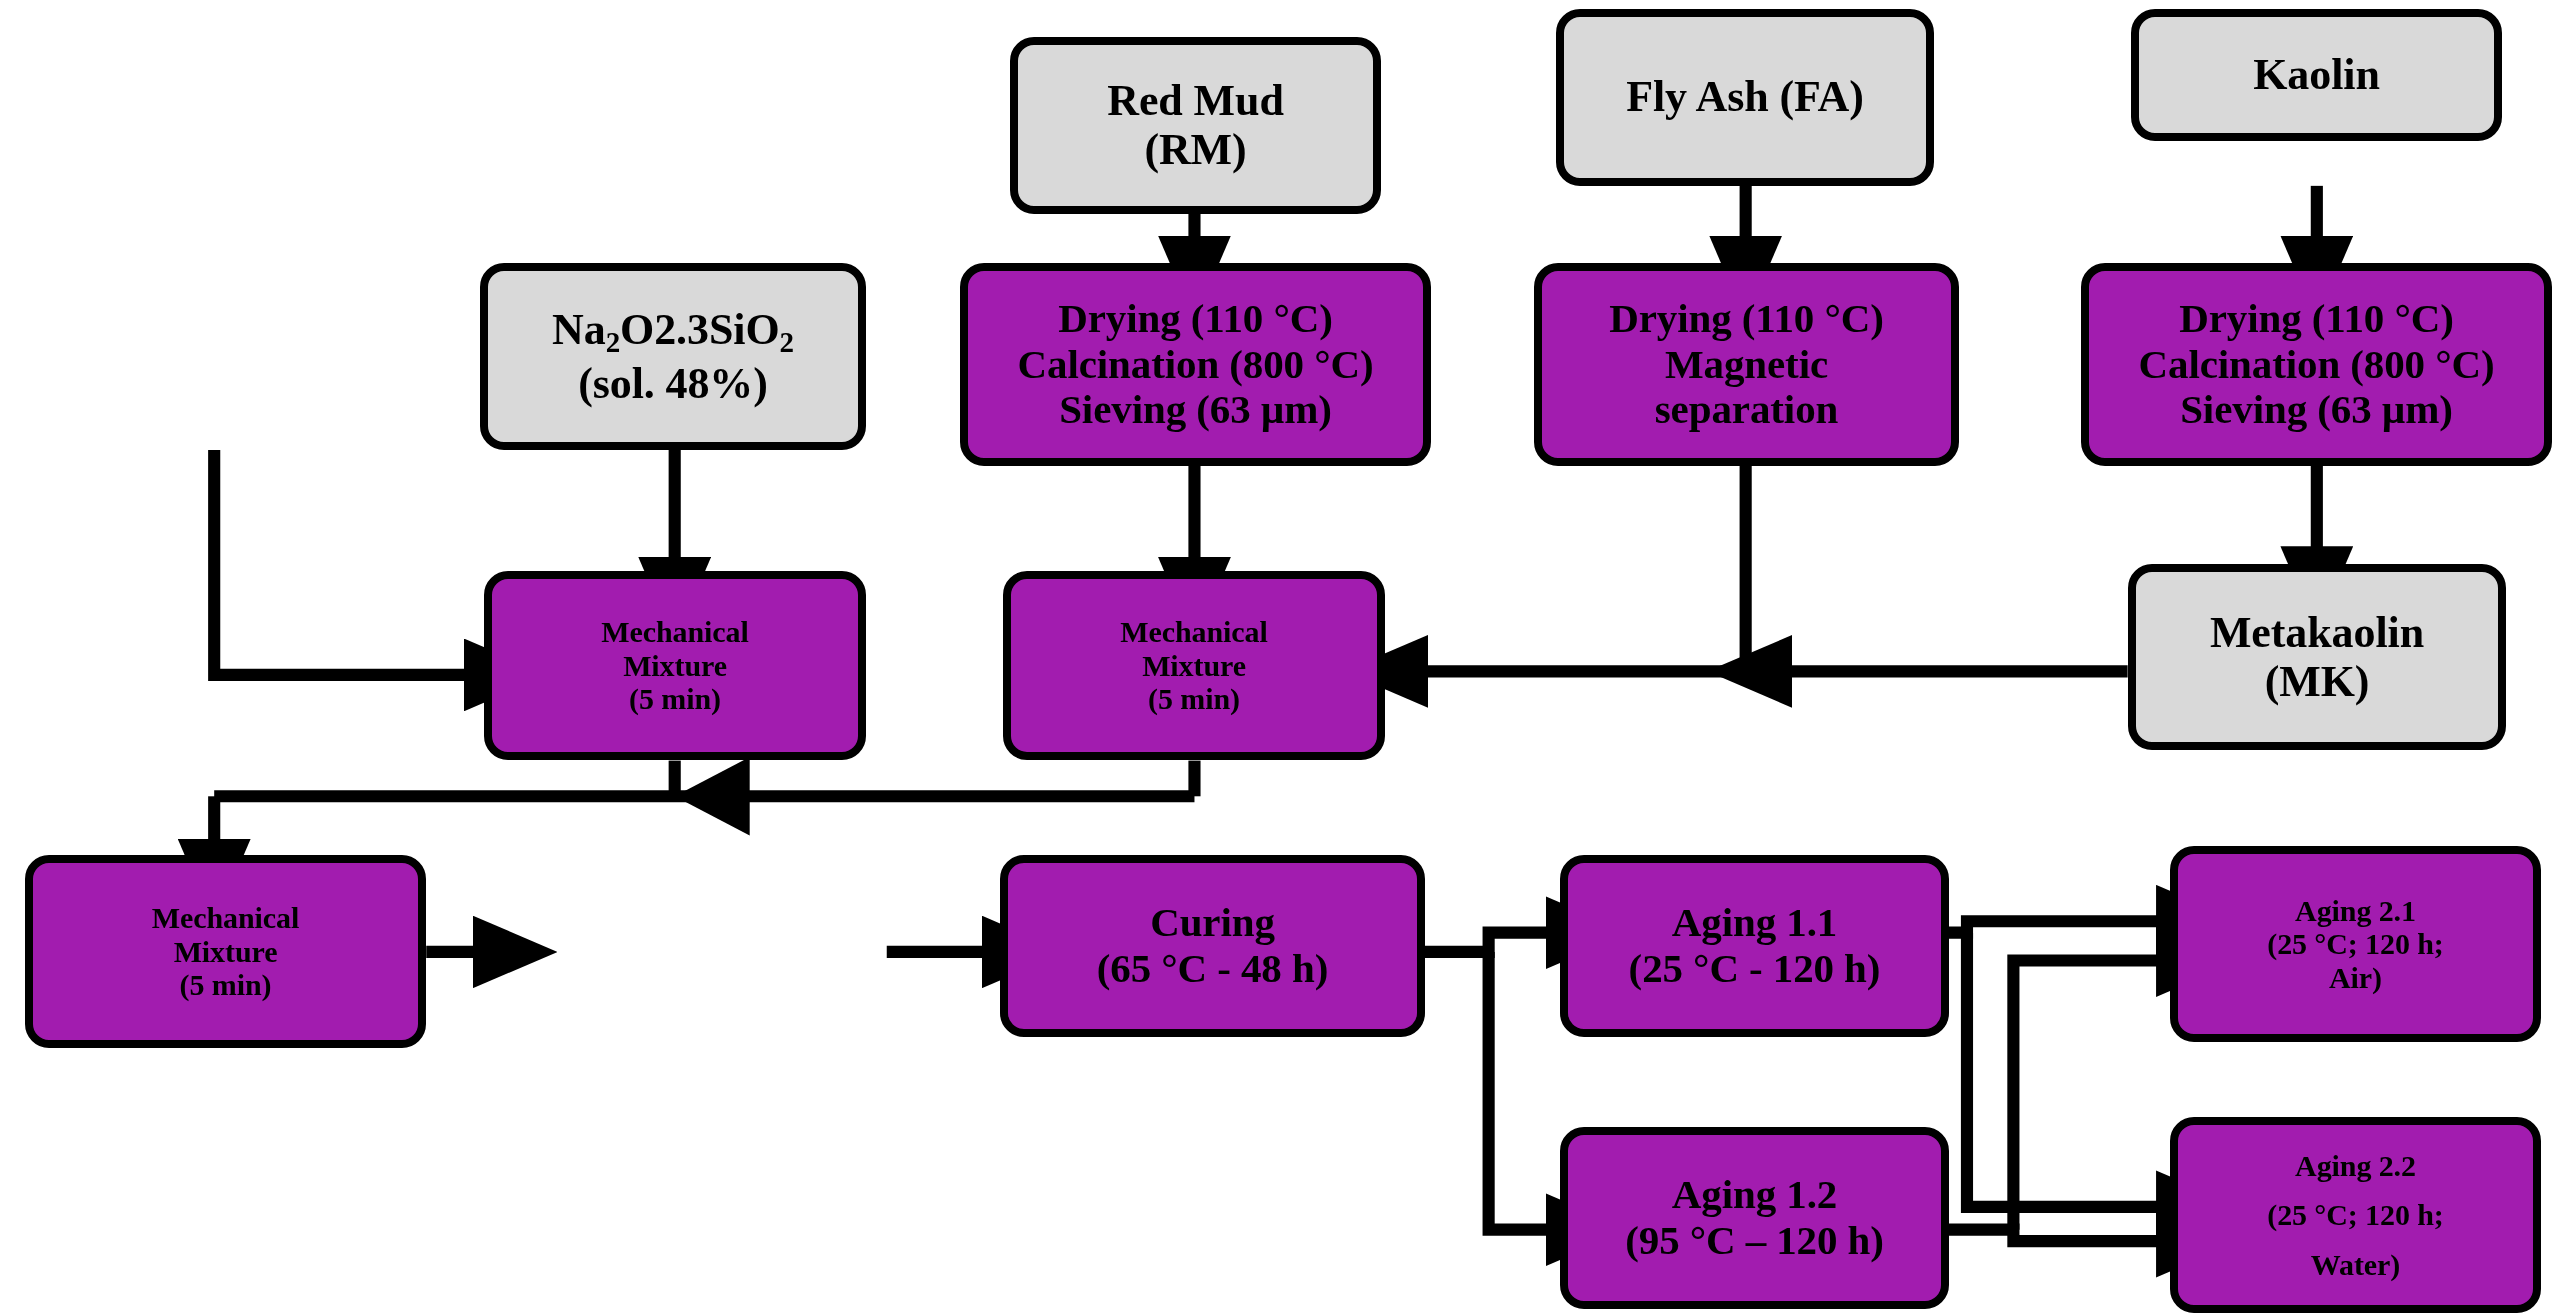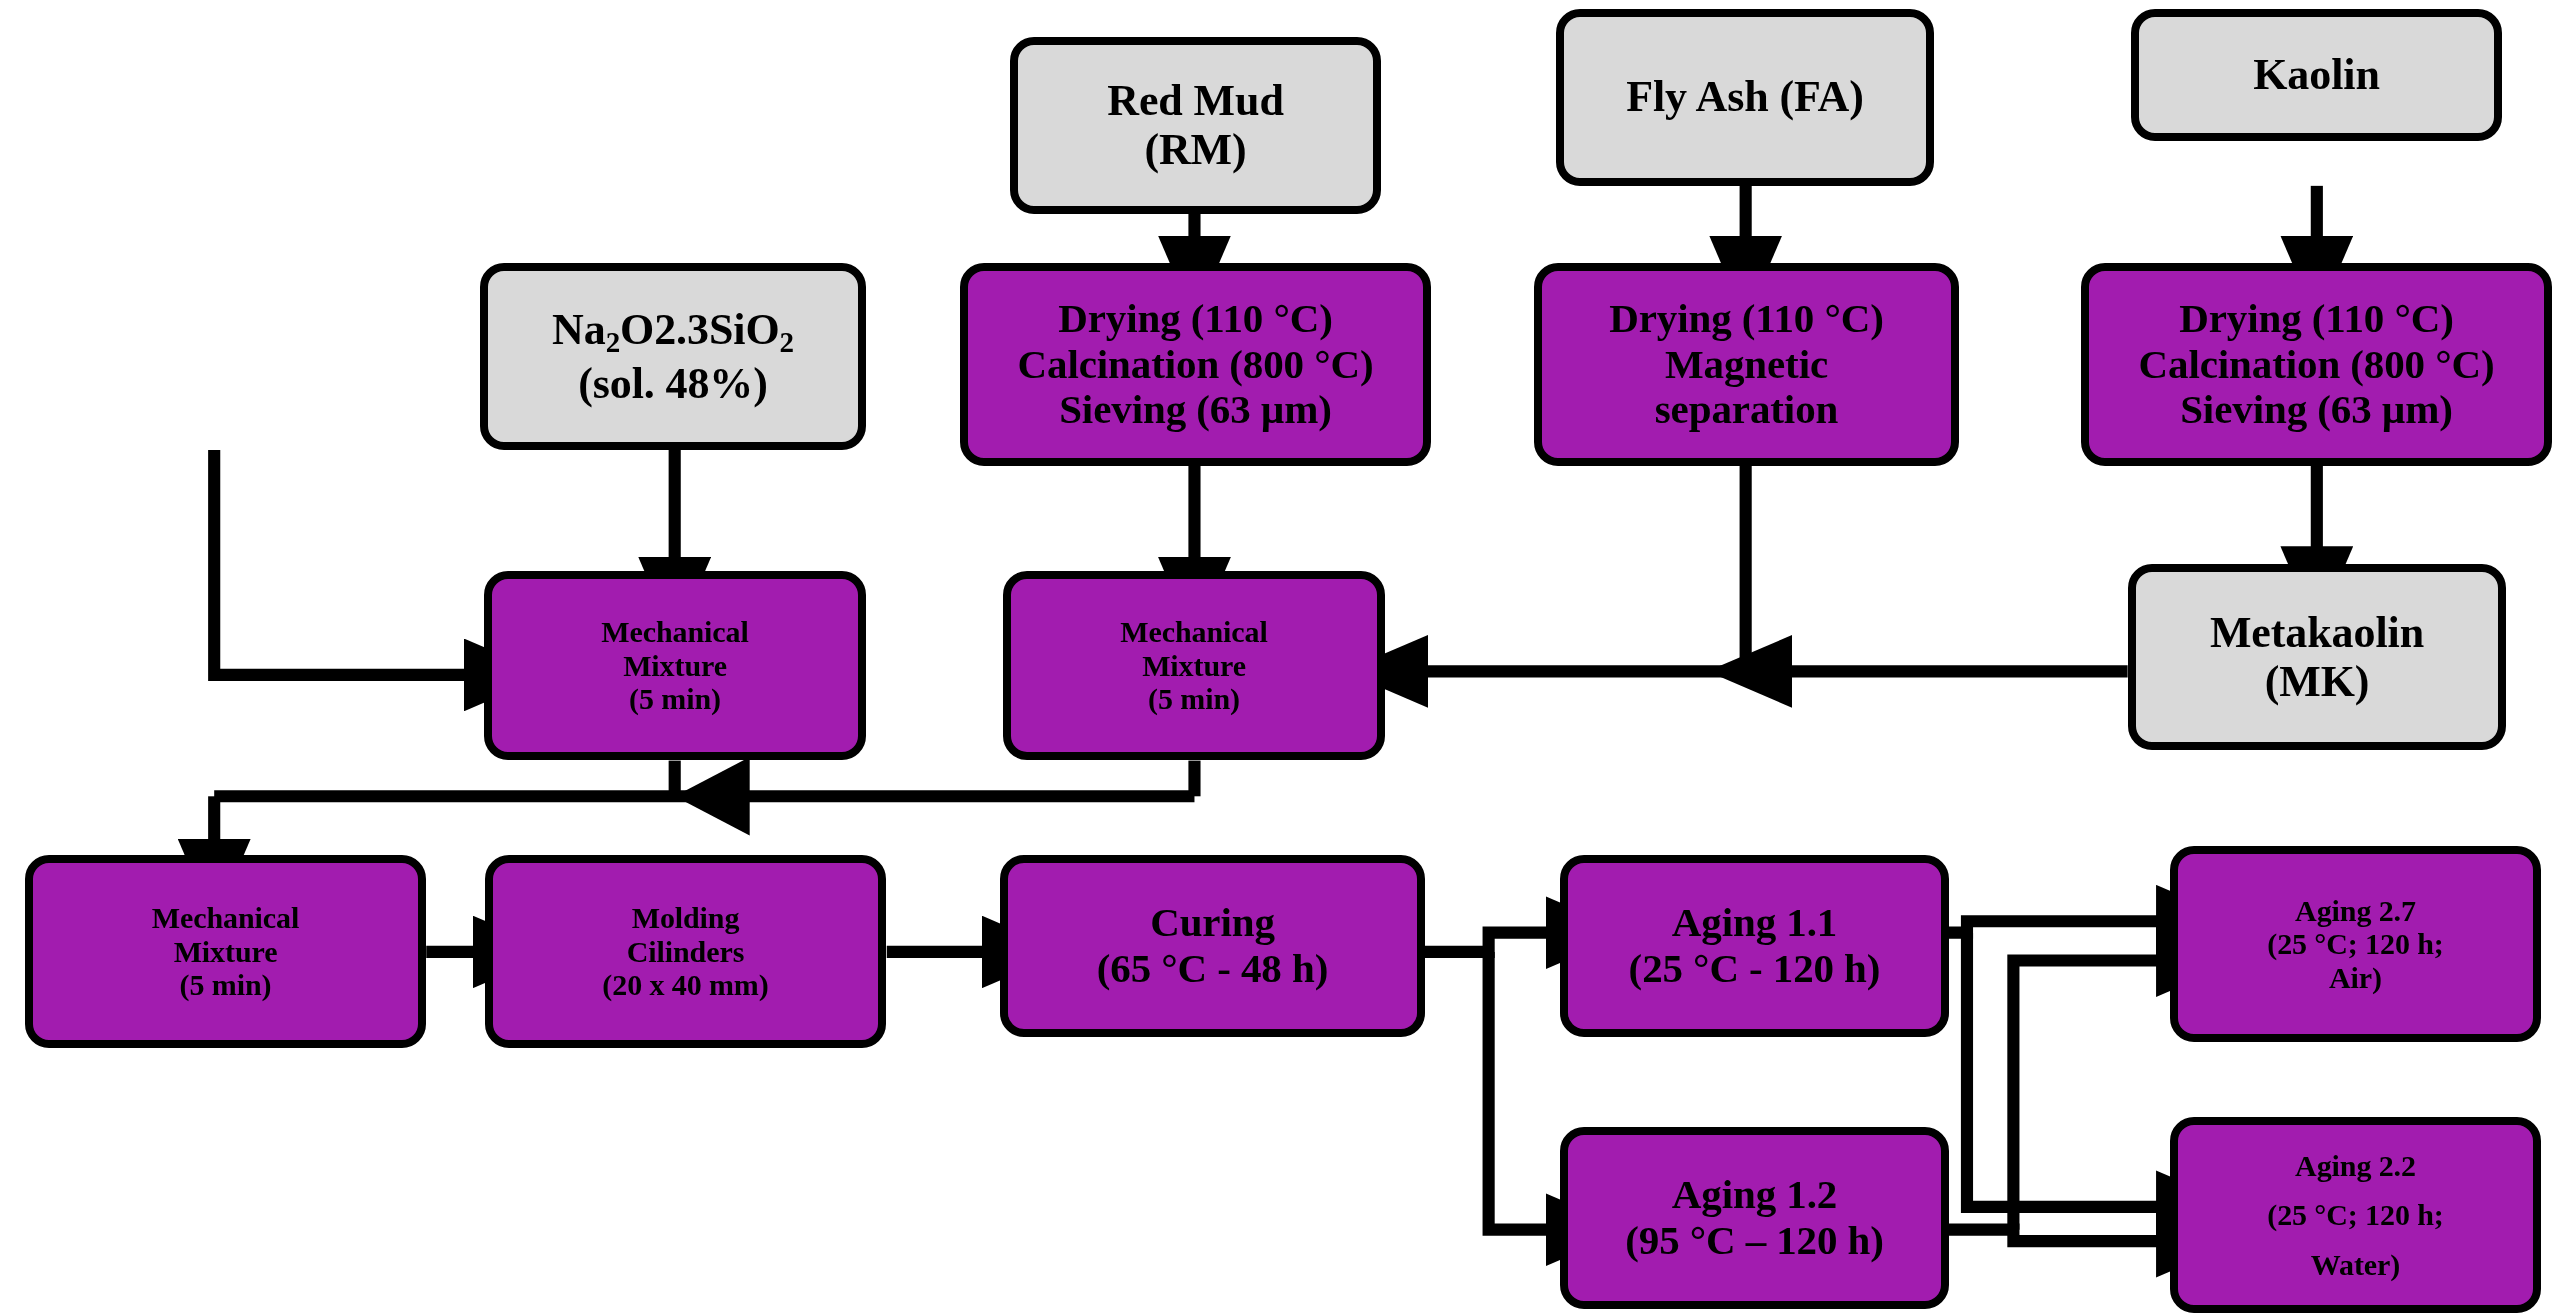--- a/index.html
+++ b/index.html
@@ -156,43 +156,38 @@
     <span class="node-line">Mixture</span>
     <span class="node-line">(5 min)</span>
   </div>
 
   <div class="node-box plain fs-55" style="left:25px; top:855px; width:401px; height:193px;">
     <span class="node-line">Mechanical</span>
     <span class="node-line">Mixture</span>
     <span class="node-line">(5 min)</span>
   </div>
 
-  <div class="node-box plain fs-55" style="left:485px; top:855px; width:401px; height:193px;">
-    <span class="node-line">Molding</span>
-    <span class="node-line">Cilinders</span>
-    <span class="node-line">(20 x 40 mm)</span>
-  </div>
 
   <div class="node-box plain fs-58" style="left:1000px; top:855px; width:425px; height:182px;">
     <span class="node-line">Curing</span>
     <span class="node-line">(65 °C - 48 h)</span>
   </div>
 
   <div class="node-box plain fs-58" style="left:1560px; top:855px; width:389px; height:182px;">
     <span class="node-line">Aging 1.1</span>
     <span class="node-line">(25 °C - 120 h)</span>
   </div>
 
   <div class="node-box plain fs-58" style="left:1560px; top:1127px; width:389px; height:182px;">
     <span class="node-line">Aging 1.2</span>
     <span class="node-line">(95 °C – 120 h)</span>
   </div>
 
   <div class="node-box plain fs-55" style="left:2170px; top:846px; width:371px; height:196px;">
-    <span class="node-line">Aging 2.7</span>
+    <span class="node-line">Aging 2.1</span>
     <span class="node-line">(25 °C; 120 h;</span>
     <span class="node-line">Air)</span>
   </div>
 
   <div class="node-box plain fs-55" style="left:2170px; top:1117px; width:371px; height:196px;gap:16px;">
     <span class="node-line">Aging 2.2</span>
     <span class="node-line">(25 °C; 120 h;</span>
     <span class="node-line">Water)</span>
   </div>
 

